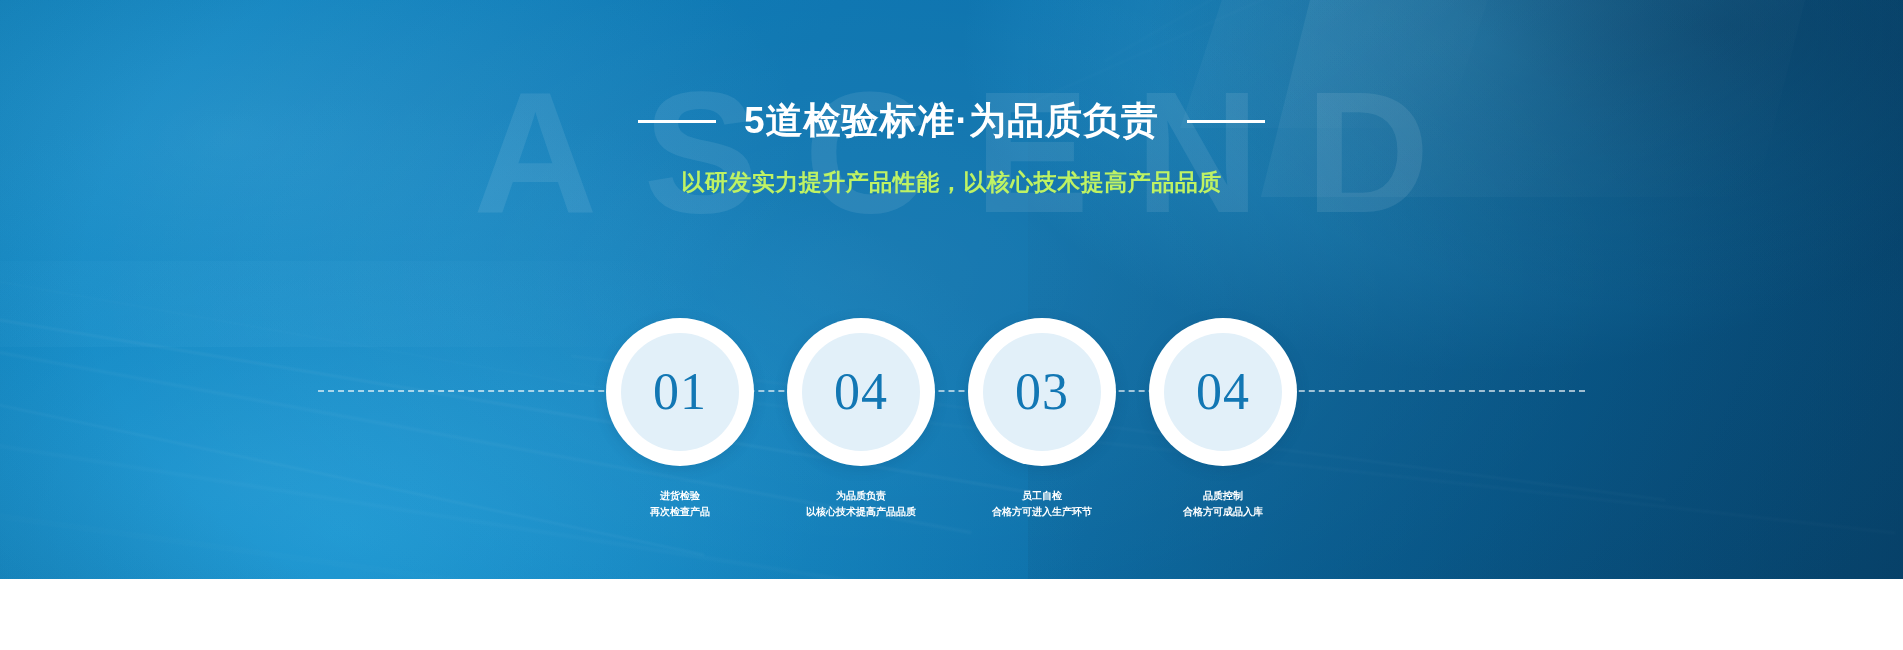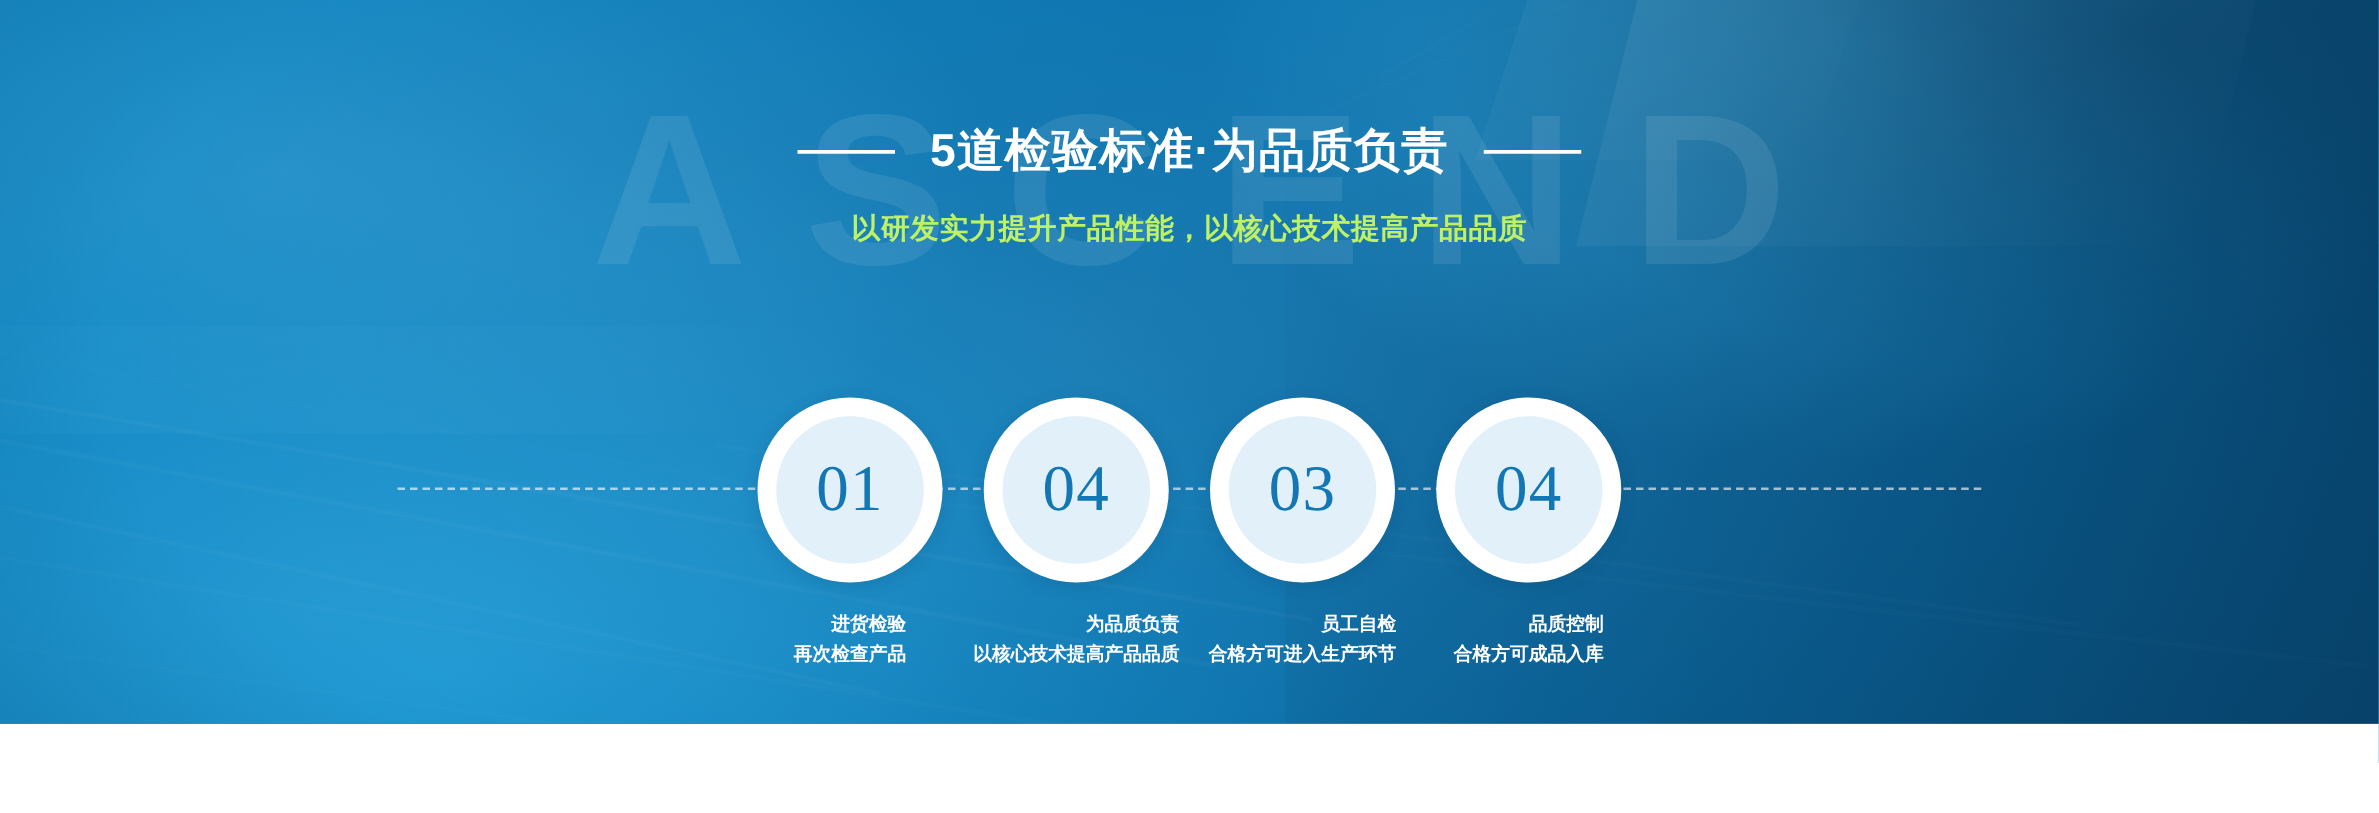--- a/index.html
+++ b/index.html
@@ -119,22 +119,22 @@
     width:118px; height:118px; border-radius:50%;
     background:#e2f0f9;
     display:flex; align-items:center; justify-content:center;
   }
   .num{
     font-family:"Liberation Serif","DejaVu Serif",serif;
     font-size:52px; font-weight:400; color:#1277b4; letter-spacing:1px;
     line-height:1;
   }
   .caption{
-    margin-top:22px; text-align:right; color:#ffffff;
-    font-size:15px; font-weight:700; line-height:1.62; white-space:nowrap;
+    margin-top:22px; text-align:center; color:#ffffff;
+    font-size:10px; font-weight:700; line-height:1.62; white-space:nowrap;
   }
   .caption .l2{ display:block; }
 </style>
 </head>
 <body>
 
 <div class="banner">
 
   <div class="bg-base"></div>
   <div class="glow-tl"></div>

